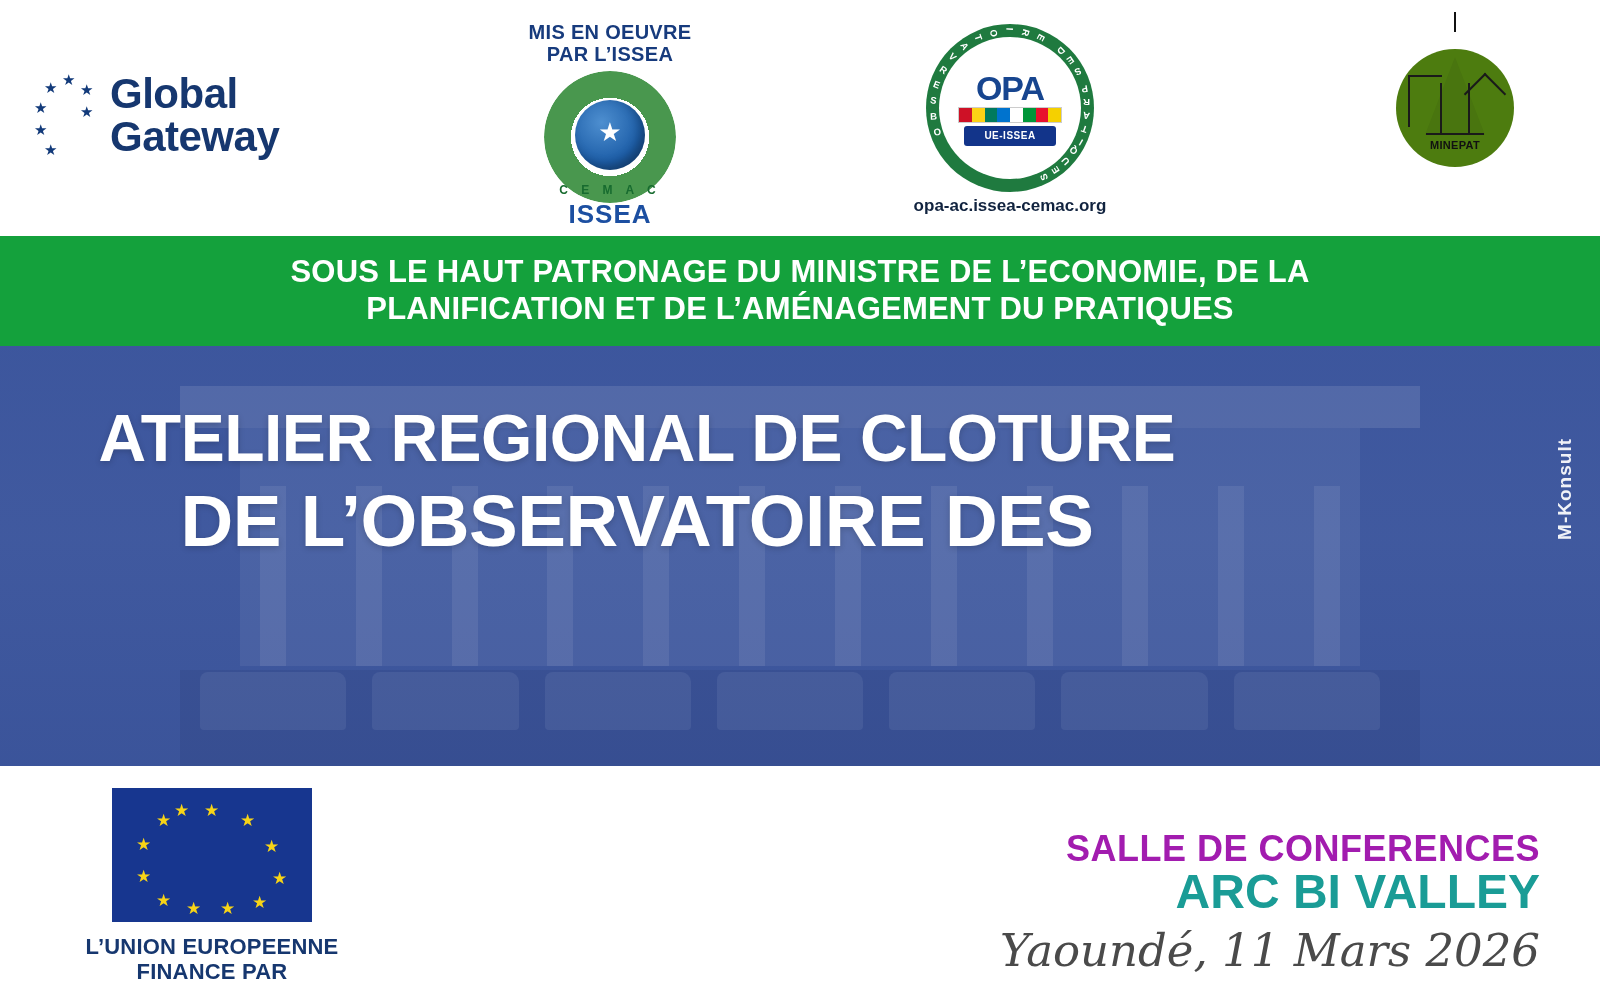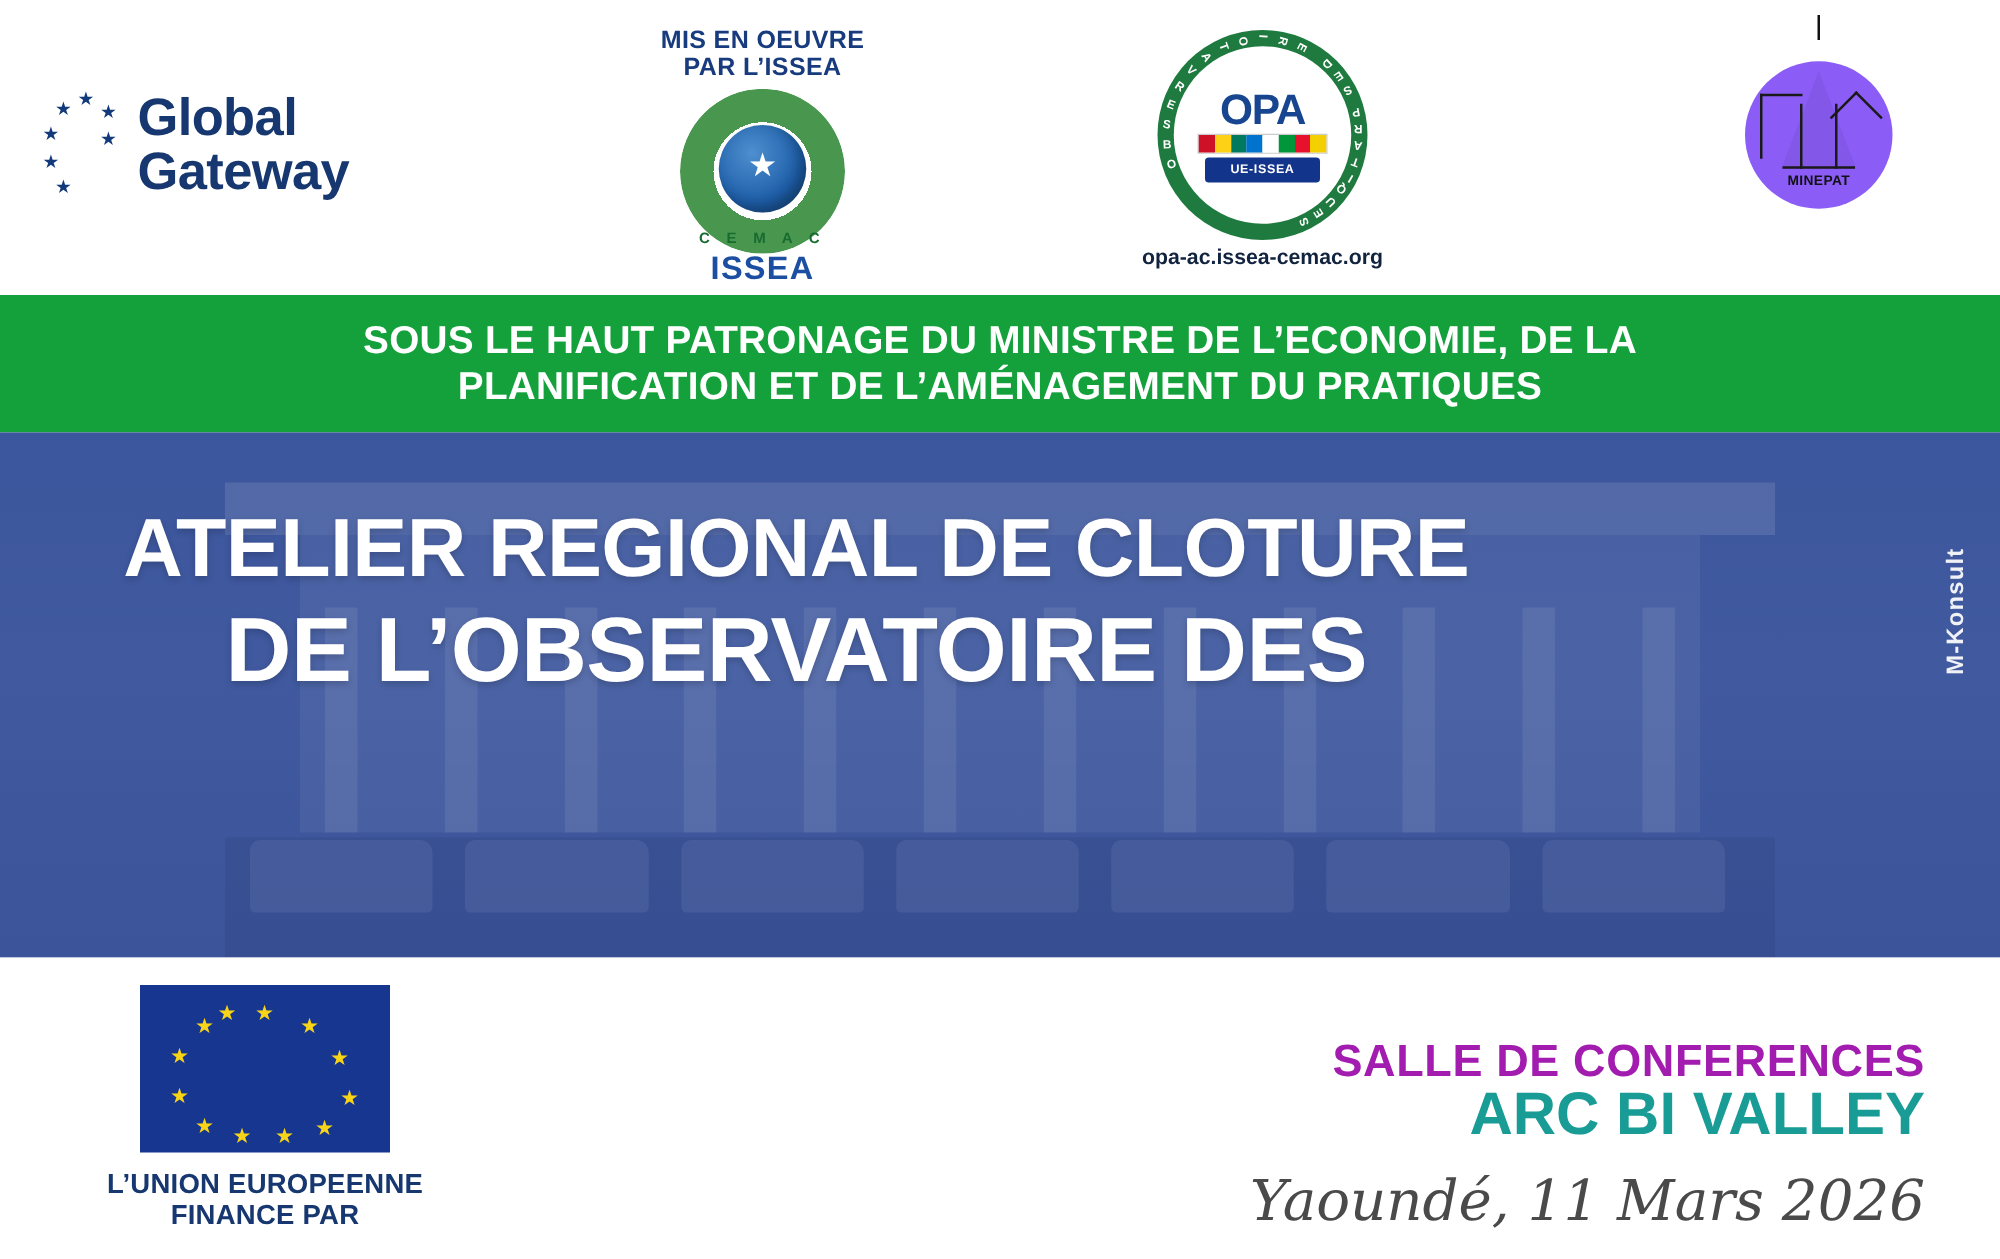--- a/index.html
+++ b/index.html
@@ -125,21 +125,21 @@
   .minepat-logo { position: relative; width: 176px; height: 176px; margin: 0 auto; }
   .minepat-ring {
     position: absolute; inset: 0; border-radius: 50%;
     background: conic-gradient(from 200deg, #0f0f0f 0 38%, #d8b316 38% 58%, #0f0f0f 58% 100%);
     -webkit-mask: radial-gradient(circle at 50% 50%, transparent 0 76%, #000 77%);
             mask: radial-gradient(circle at 50% 50%, transparent 0 76%, #000 77%);
   }
   .minepat-core {
     position: absolute; left: 50%; top: 50%; transform: translate(-50%,-50%);
     width: 118px; height: 118px; border-radius: 50%;
-    background: #8b5cf6; overflow: hidden;
+    background: #4d7c0f; overflow: hidden;
   }
   .mp-tower {
     position: absolute; left: 50%; top: 8px; transform: translateX(-50%);
     width: 0; height: 0; border-left: 30px solid transparent;
     border-right: 30px solid transparent; border-bottom: 78px solid transparent;
     border-bottom-color: rgba(20,20,20,.06);
   }
   .mp-line {
     position: absolute; background: #1a1a1a;
   }
@@ -246,21 +246,21 @@
   }
 
   .venue { position: absolute; right: 60px; top: 18px; text-align: right; }
   .venue-l1 {
     color: #a21caf; font-size: 36px; font-weight: bold; letter-spacing: .5px; margin-top: 44px;
   }
   .venue-l2 {
     color: #1a9c96; font-size: 48px; font-weight: bold; line-height: 1; margin-top: -2px;
   }
   .venue-date {
-    margin-top: 18px; color: #4a4a4a; font-size: 45px;
+    margin-top: 8px; color: #4a4a4a; font-size: 45px;
     font-family: "DejaVu Serif", serif; font-style: italic;
   }
 </style>
 </head>
 <body>
 
 <div class="poster">
 
   <div class="logo-bar">
 

